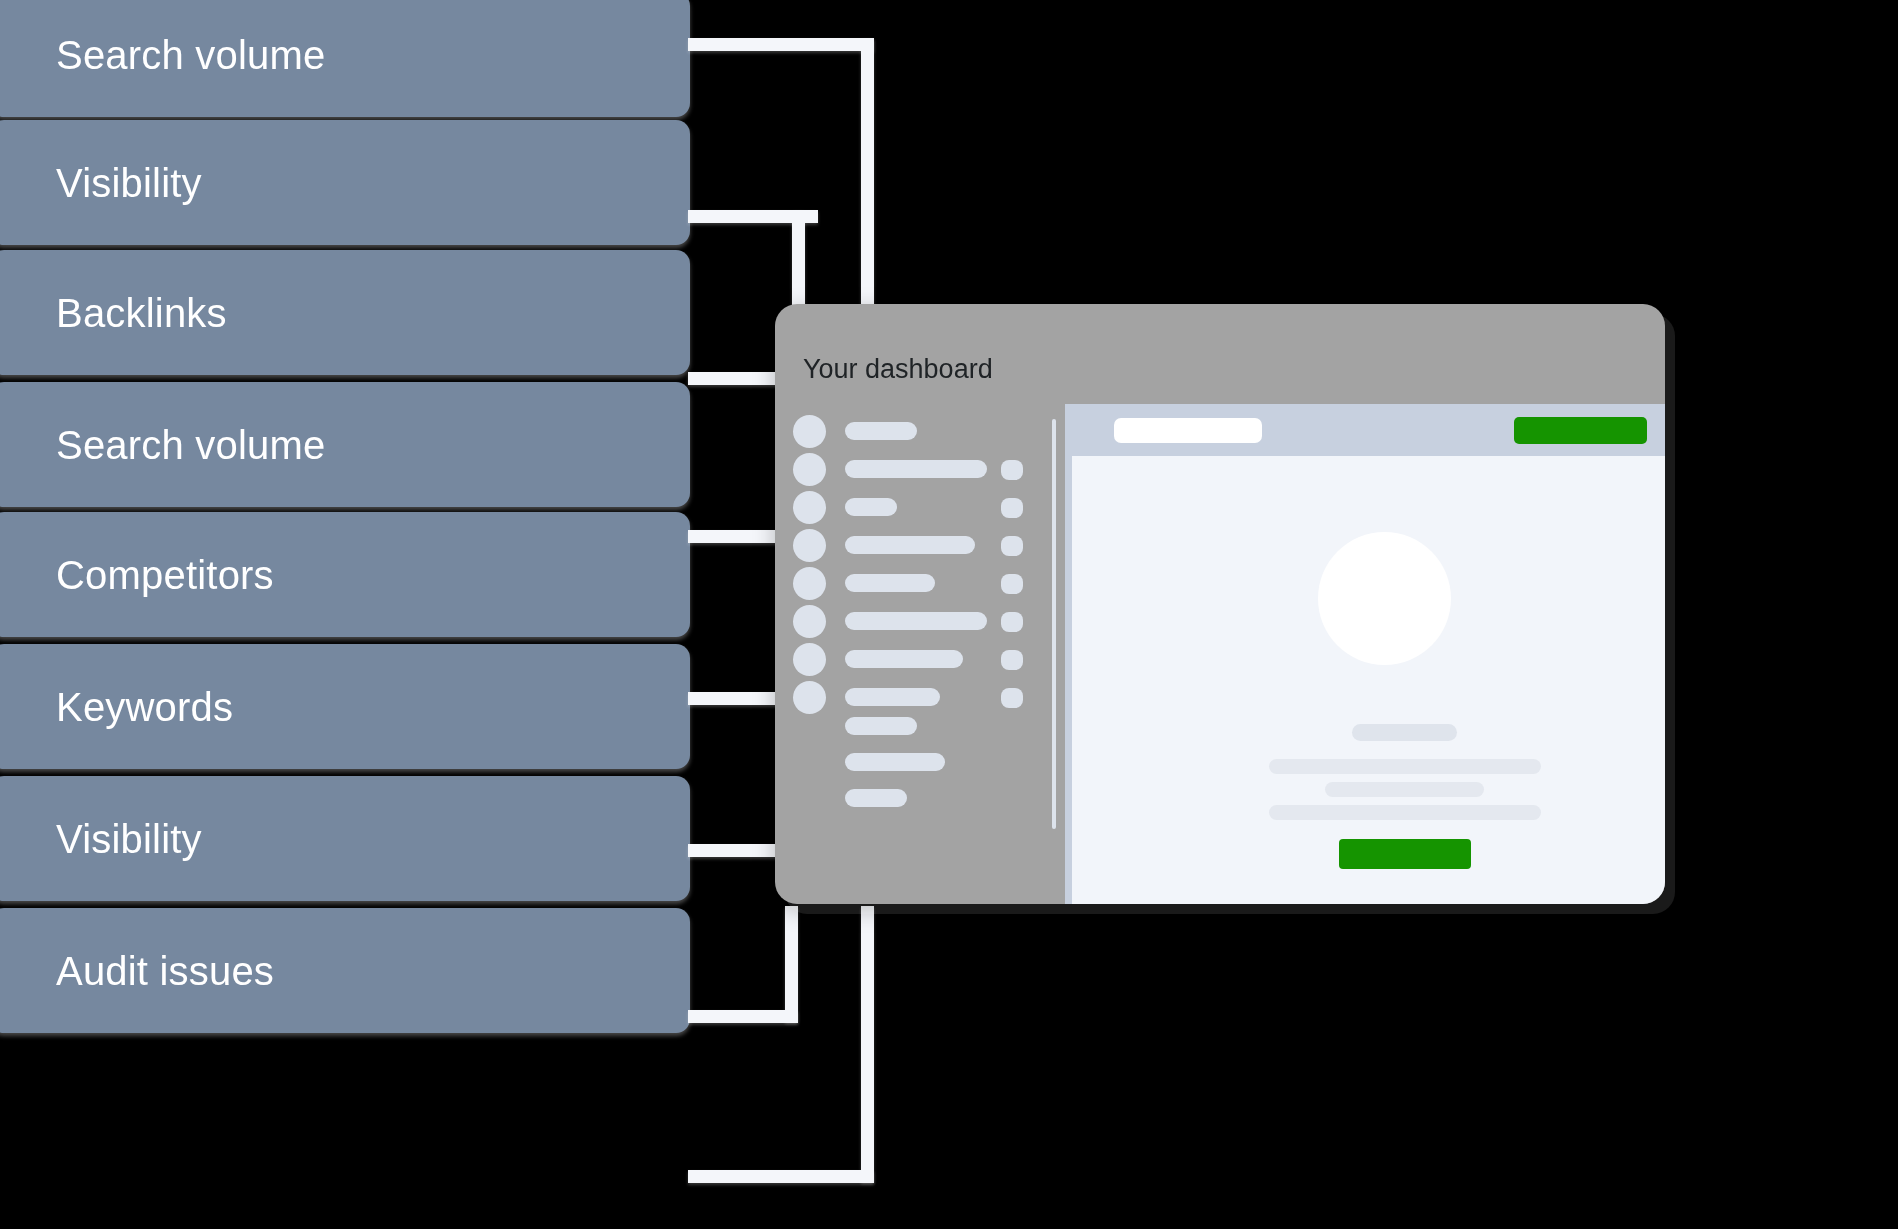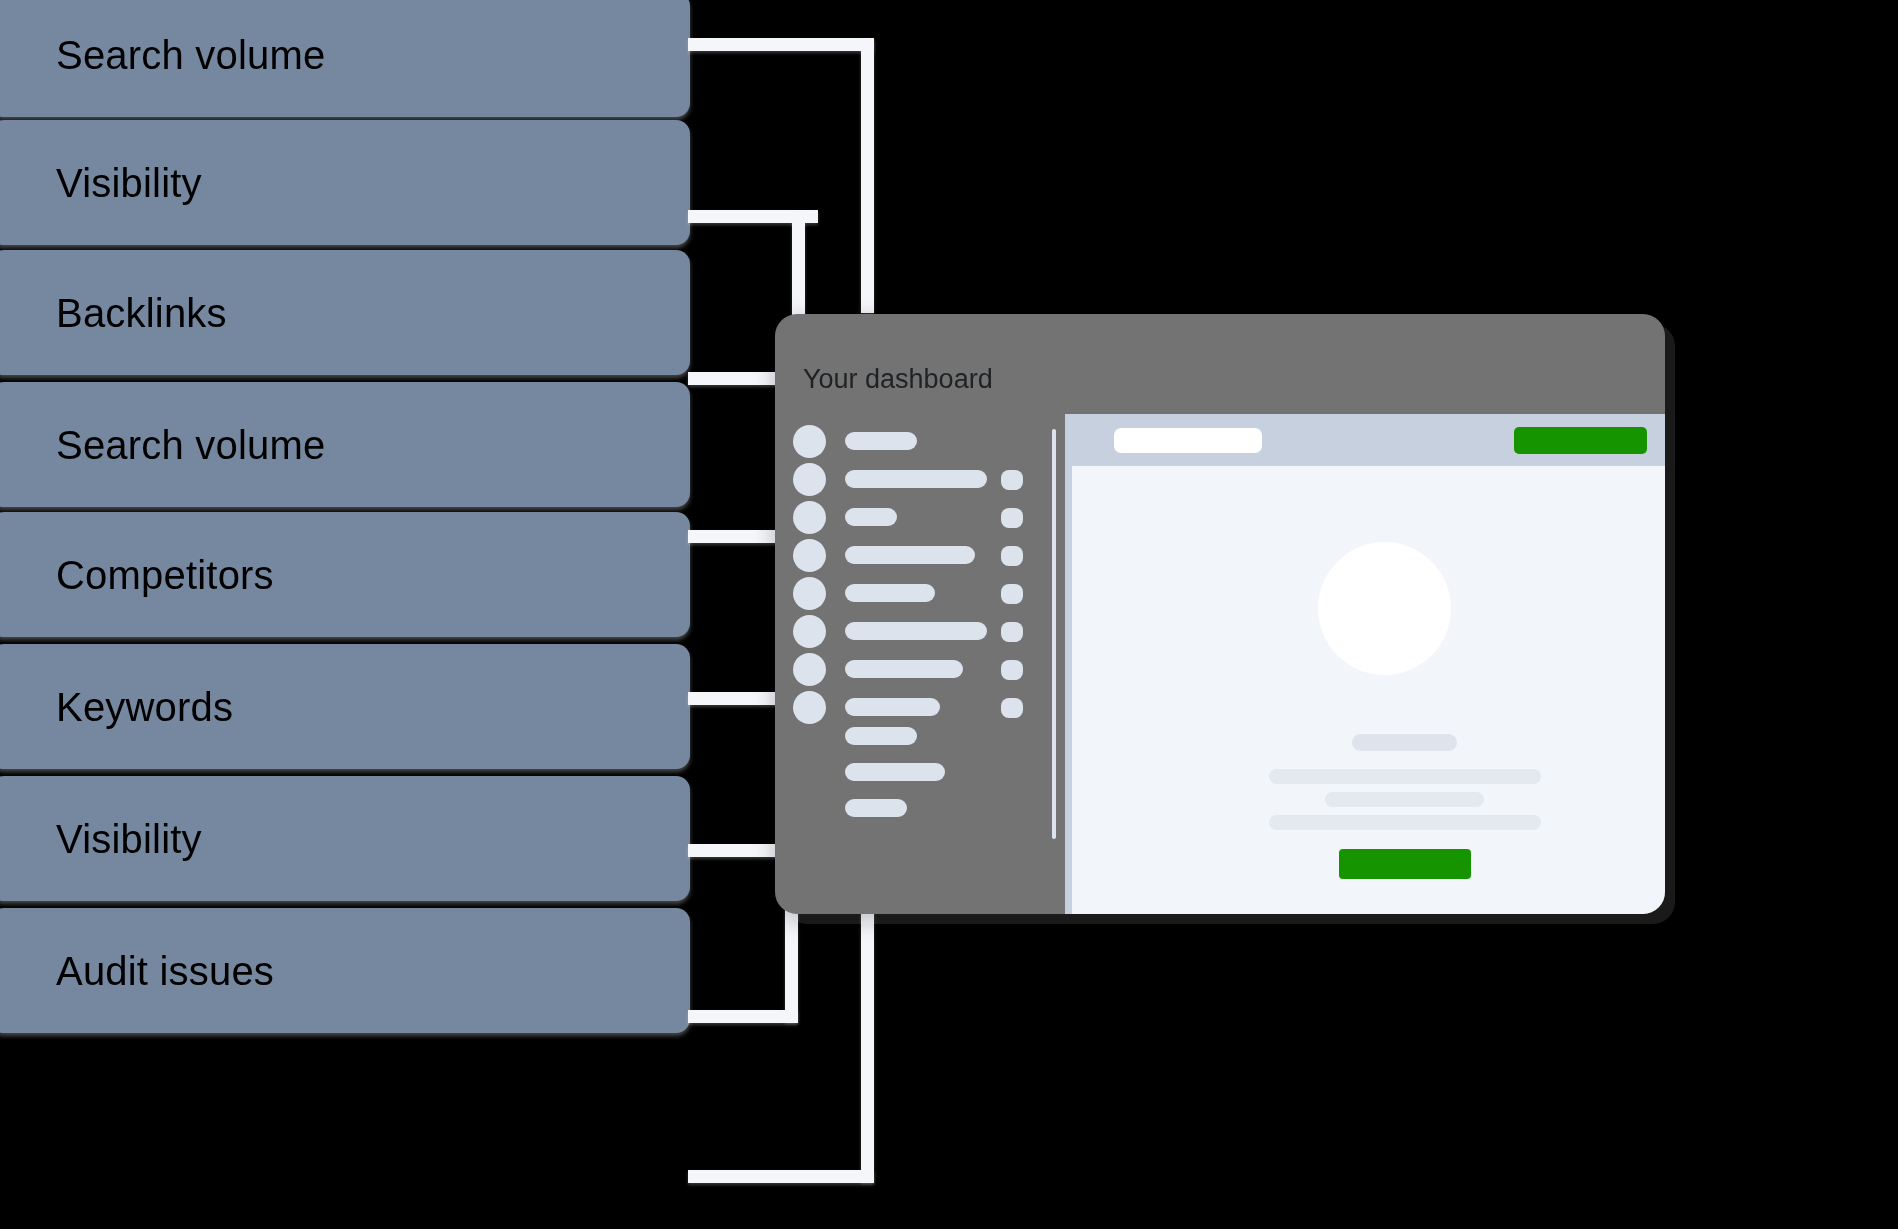--- a/index.html
+++ b/index.html
@@ -31,44 +31,44 @@
     height: 125px;
     background: #76889f;
     border-radius: 14px;
     box-shadow: 0 3px 4px rgba(255,255,255,0.28);
     display: flex;
     align-items: center;
     box-sizing: border-box;
     padding-left: 66px;
   }
   .metric-label {
-    color: #000000;
+    color: #ffffff;
     font-size: 40px;
     line-height: 1;
     letter-spacing: 0.2px;
     white-space: nowrap;
   }
 
   
   .conn {
     position: absolute;
     background: #f4f6fa;
     box-shadow: 0 2px 3px rgba(255,255,255,0.22);
   }
   .conn.h { height: 13px; }
   .conn.v { width: 13px; }
 
   
   #dashboard-card {
     position: absolute;
     left: 775px;
-    top: 314px;
+    top: 304px;
     width: 890px;
     height: 600px;
-    background: #737373;
+    background: #a3a3a3;
     border-radius: 22px;
     box-shadow: 10px 10px 0 rgba(255,255,255,0.10),
                 0 6px 22px rgba(0,0,0,0.25);
     overflow: hidden;
     z-index: 40;
   }
   #dash-title {
     position: absolute;
     left: 28px;
     top: 52px;

